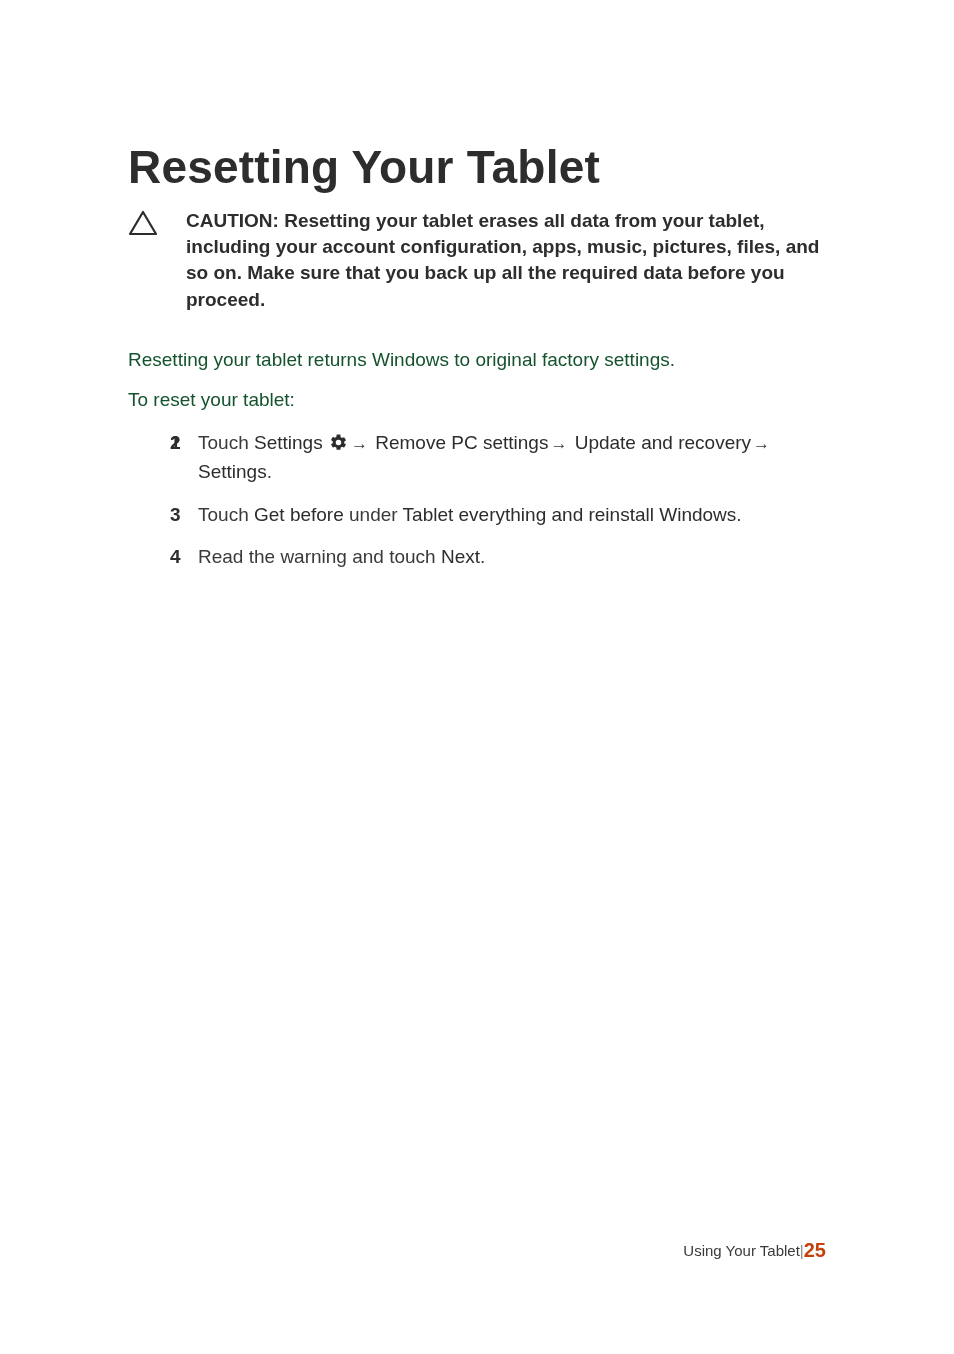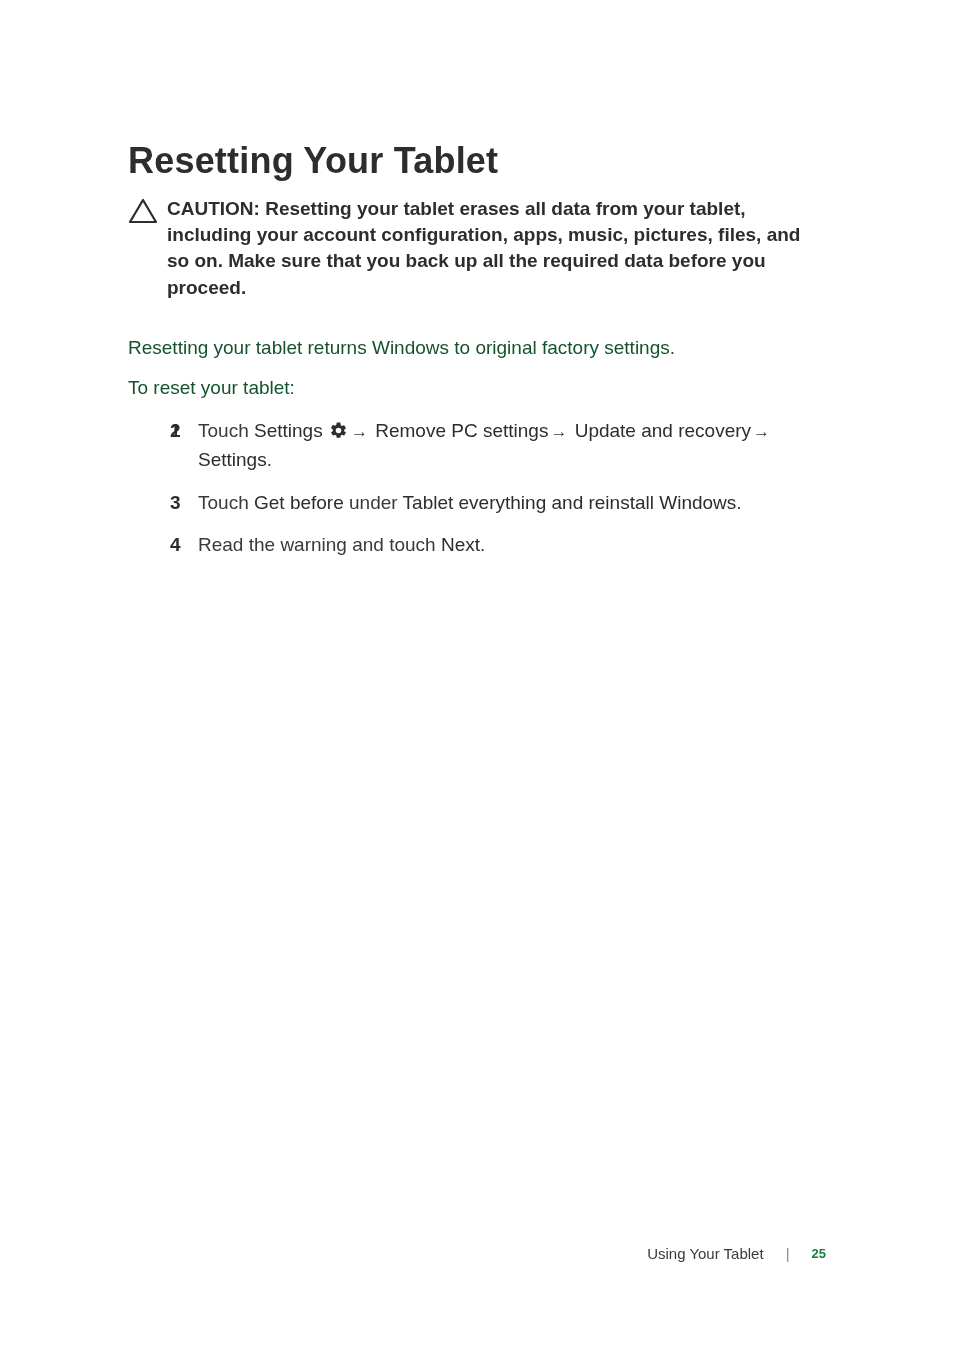--- a/index.html
+++ b/index.html
@@ -1,31 +1,31 @@
 <!DOCTYPE html>
 <html><head>
 <meta charset="utf-8">
 <style>
   * { margin: 0; padding: 0; box-sizing: border-box; }
   html, body { width: 954px; height: 1354px; background: #ffffff; font-family: "Segoe UI", "Helvetica Neue", Arial, sans-serif; color: #3a3a3a; }
   .page { position: relative; width: 954px; height: 1354px; padding: 140px 128px 0 128px; }
-  .heading { font-size: 36px; font-weight: 700; letter-spacing: 0.2px; color: #2d2d2d; margin-bottom: 14px; }
-  .caution-block { display: flex; align-items: flex-start; gap: 9px; margin-bottom: 34px; }
+  .heading { font-size: 46px; font-weight: 700; letter-spacing: 0.2px; color: #2d2d2d; margin-bottom: 14px; }
+  .caution-block { display: flex; align-items: flex-start; gap: 28px; margin-bottom: 34px; }
   .caution-icon { flex: 0 0 auto; margin-top: 2px; }
   .caution-text { font-size: 19px; font-weight: 700; line-height: 1.38; color: #2d2d2d; }
   .body-para { font-size: 19px; line-height: 1.4; margin-bottom: 14px; color: #14532d; }
   .steps { list-style: none; margin-top: 4px; padding-left: 42px; }
   .steps > li { position: relative; font-size: 19px; line-height: 1.38; margin-bottom: 16px; padding-left: 28px; color: #3a3a3a; }
   .steps > li .num { position: absolute; left: 0; top: 0; font-weight: 700; color: #2d2d2d; }
   .b { font-weight: 400; color: #2d2d2d; }
   .gear-icon { display: inline-block; vertical-align: -3px; margin: 0 1px; }
   .arrow { display: inline-block; margin: 0 2px; font-size: 17px; }
-  .footer { position: absolute; bottom: 92px; right: 128px; font-size: 15px; color: #3a3a3a; display: flex; align-items: center; gap: 22px; }
+  .footer { position: absolute; bottom: 92px; right: 128px; font-size: 15px; color: #3a3a3a; display: flex; align-items: center; }
   .footer .divider { color: #888; }
-  .footer .pgnum { font-weight: 700; color: #15803d; font-size: 13px; }
+  .footer .pgnum { font-weight: 700; color: #c2410c; font-size: 20px; }
 </style>
 </head>
 <body>
 
 <div class="page">
 
   <h1 class="heading">Resetting Your Tablet</h1>
 
   <div class="caution-block">
     <span class="caution-icon">

